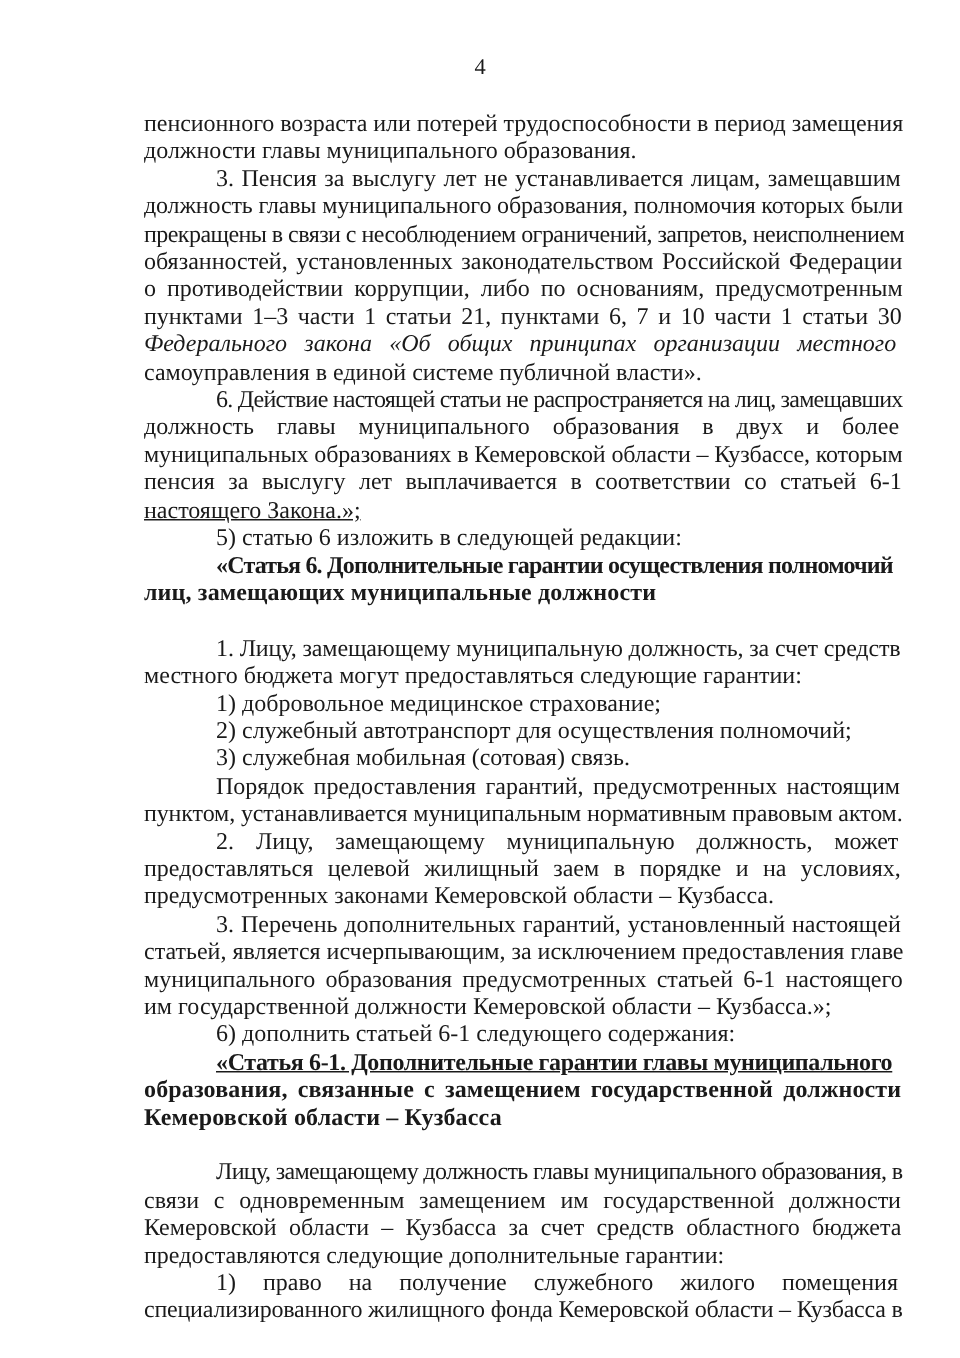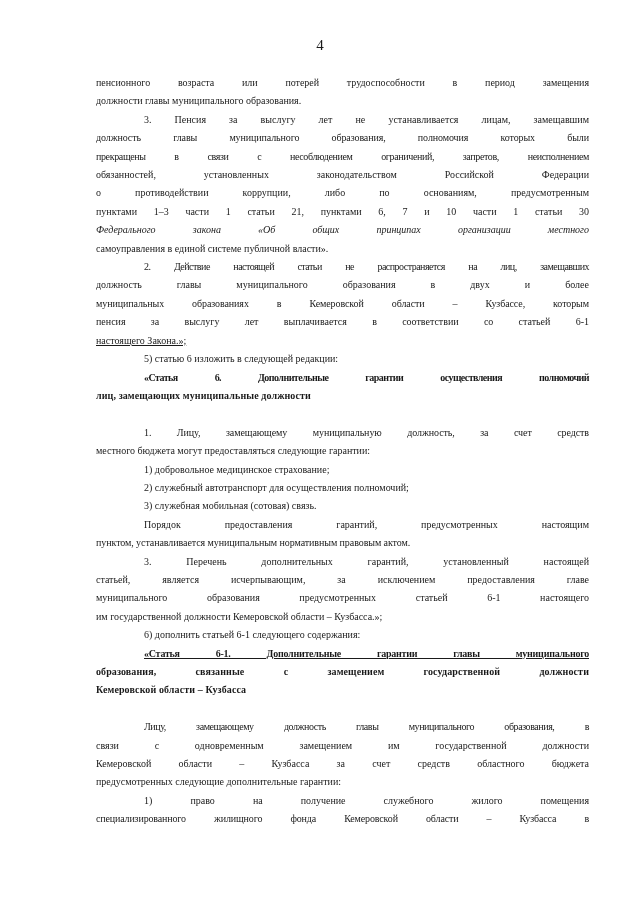--- a/index.html
+++ b/index.html
@@ -1,19 +1,19 @@
 <!DOCTYPE html>
 <html><head>
 <meta charset="utf-8">
 <style>
   html, body { margin:0; padding:0; background:#ffffff; }
   body { width:640px; height:905px; position:relative; overflow:hidden;
          font-family:"Liberation Serif", "DejaVu Serif", serif; color:#1a1a1a; }
   .page-num { position:absolute; top:37px; left:0; width:640px; text-align:center; font-size:15px; }
-  .body { position:absolute; left:96px; top:74px; width:493px; font-size:10px; line-height:18.4px; }
+  .body { position:absolute; left:96px; top:74px; width:493px; font-size:16px; line-height:18.4px; }
   .p { margin:0; text-align:justify; text-align-last:left; }
   .bold { font-weight:bold; letter-spacing:0.1px; }
   .gap { height:18.4px; }
   .line { display:block; text-align:justify; text-align-last:justify; white-space:nowrap; overflow:visible; }
   .line.last { text-align-last:left; }
   .line.ind1 { padding-left:48px; }
 </style>
 </head>
 <body>
 
@@ -27,21 +27,21 @@
       <span class="line ind1" style="display: block; word-spacing: 1px;">3. Пенсия за выслугу лет не устанавливается лицам, замещавшим</span>
       <span class="line" style="display: block; letter-spacing: -0.104478px;">должность главы муниципального образования, полномочия которых были</span>
       <span class="line" style="display: block; letter-spacing: -0.366197px;">прекращены в связи с несоблюдением ограничений, запретов, неисполнением</span>
       <span class="line" style="display: block; word-spacing: 1.75px;">обязанностей, установленных законодательством Российской Федерации</span>
       <span class="line" style="display: block; word-spacing: 3.33333px;">о противодействии коррупции, либо по основаниям, предусмотренным</span>
       <span class="line" style="display: block; word-spacing: 2.42857px;">пунктами 1–3 части 1 статьи 21, пунктами 6, 7 и 10 части 1 статьи 30</span>
       <span class="line" style="display: block; word-spacing: 7.5px; font-style: italic;">Федерального закона «Об общих принципах организации местного</span>
       <span class="line last" style="display: block;">самоуправления в единой системе публичной власти».</span>
     </div>
     <div class="p">
-      <span class="line ind1" style="display: block; letter-spacing: -0.522388px;">2. Действие настоящей статьи не распространяется на лиц, замещавших</span>
+      <span class="line ind1" style="display: block; letter-spacing: -0.522388px;">6. Действие настоящей статьи не распространяется на лиц, замещавших</span>
       <span class="line" style="display: block; word-spacing: 11.2857px;">должность главы муниципального образования в двух и более</span>
       <span class="line" style="display: block; letter-spacing: -0.0882353px;">муниципальных образованиях в Кемеровской области – Кузбассе, которым</span>
       <span class="line" style="display: block; word-spacing: 4.88889px;">пенсия за выслугу лет выплачивается в соответствии со статьей 6-1</span>
       <span class="line last" style="display: block; text-decoration: underline;">настоящего Закона.»;</span>
     </div>
     <div class="p">
       <span class="line ind1 last" style="display: block;">5) статью 6 изложить в следующей редакции:</span>
     </div>
     <div class="p bold">
       <span class="line ind1" style="display: block; letter-spacing: -0.542373px;">«Статья 6. Дополнительные гарантии осуществления полномочий</span>
@@ -59,37 +59,42 @@
       <span class="line ind1 last" style="display: block;">2) служебный автотранспорт для осуществления полномочий;</span>
     </div>
     <div class="p">
       <span class="line ind1 last" style="display: block;">3) служебная мобильная (сотовая) связь.</span>
     </div>
     <div class="p">
       <span class="line ind1" style="display: block; word-spacing: 2.25px;">Порядок предоставления гарантий, предусмотренных настоящим</span>
       <span class="line last" style="display: block; letter-spacing: -0.0757576px;">пунктом, устанавливается муниципальным нормативным правовым актом.</span>
     </div>
     <div class="p">
+      <span class="line ind1" style="display: block; word-spacing: 10.6px;">2. Лицу, замещающему муниципальную должность, может</span>
+      <span class="line" style="display: block; word-spacing: 5.625px;">предоставляться целевой жилищный заем в порядке и на условиях,</span>
+      <span class="line last" style="display: block;">предусмотренных законами Кемеровской области – Кузбасса.</span>
+    </div>
+    <div class="p">
       <span class="line ind1" style="display: block; word-spacing: 0.6px;">3. Перечень дополнительных гарантий, установленный настоящей</span>
       <span class="line" style="display: block;">статьей, является исчерпывающим, за исключением предоставления главе</span>
       <span class="line" style="display: block; word-spacing: 2.8px;">муниципального образования предусмотренных статьей 6-1 настоящего</span>
       <span class="line last" style="display: block;">им государственной должности Кемеровской области – Кузбасса.»;</span>
     </div>
     <div class="p">
       <span class="line ind1 last" style="display: block;">6) дополнить статьей 6-1 следующего содержания:</span>
     </div>
     <div class="p bold">
       <span class="line ind1" style="display: block; letter-spacing: -0.245614px; text-decoration: underline;">«Статья 6-1. Дополнительные гарантии главы муниципального</span>
       <span class="line" style="display: block; word-spacing: 2.6px;">образования, связанные с замещением государственной должности</span>
       <span class="line last" style="display: block;">Кемеровской области – Кузбасса</span>
     </div>
     <div class="gap"></div>
     <div class="p">
       <span class="line ind1" style="display: block; letter-spacing: -0.428571px;">Лицу, замещающему должность главы муниципального образования, в</span>
       <span class="line" style="display: block; word-spacing: 5.83333px;">связи с одновременным замещением им государственной должности</span>
       <span class="line" style="display: block; word-spacing: 4.125px;">Кемеровской области – Кузбасса за счет средств областного бюджета</span>
-      <span class="line last" style="display: block;">предусмотренных следующие дополнительные гарантии:</span>
+      <span class="line last" style="display: block;">предоставляются следующие дополнительные гарантии:</span>
     </div>
     <div class="p">
       <span class="line ind1" style="display: block; word-spacing: 14px;">1) право на получение служебного жилого помещения</span>
       <span class="line" style="display: block; letter-spacing: -0.147059px;">специализированного жилищного фонда Кемеровской области – Кузбасса в</span>
     </div>
   </div>
 
 </body></html>

